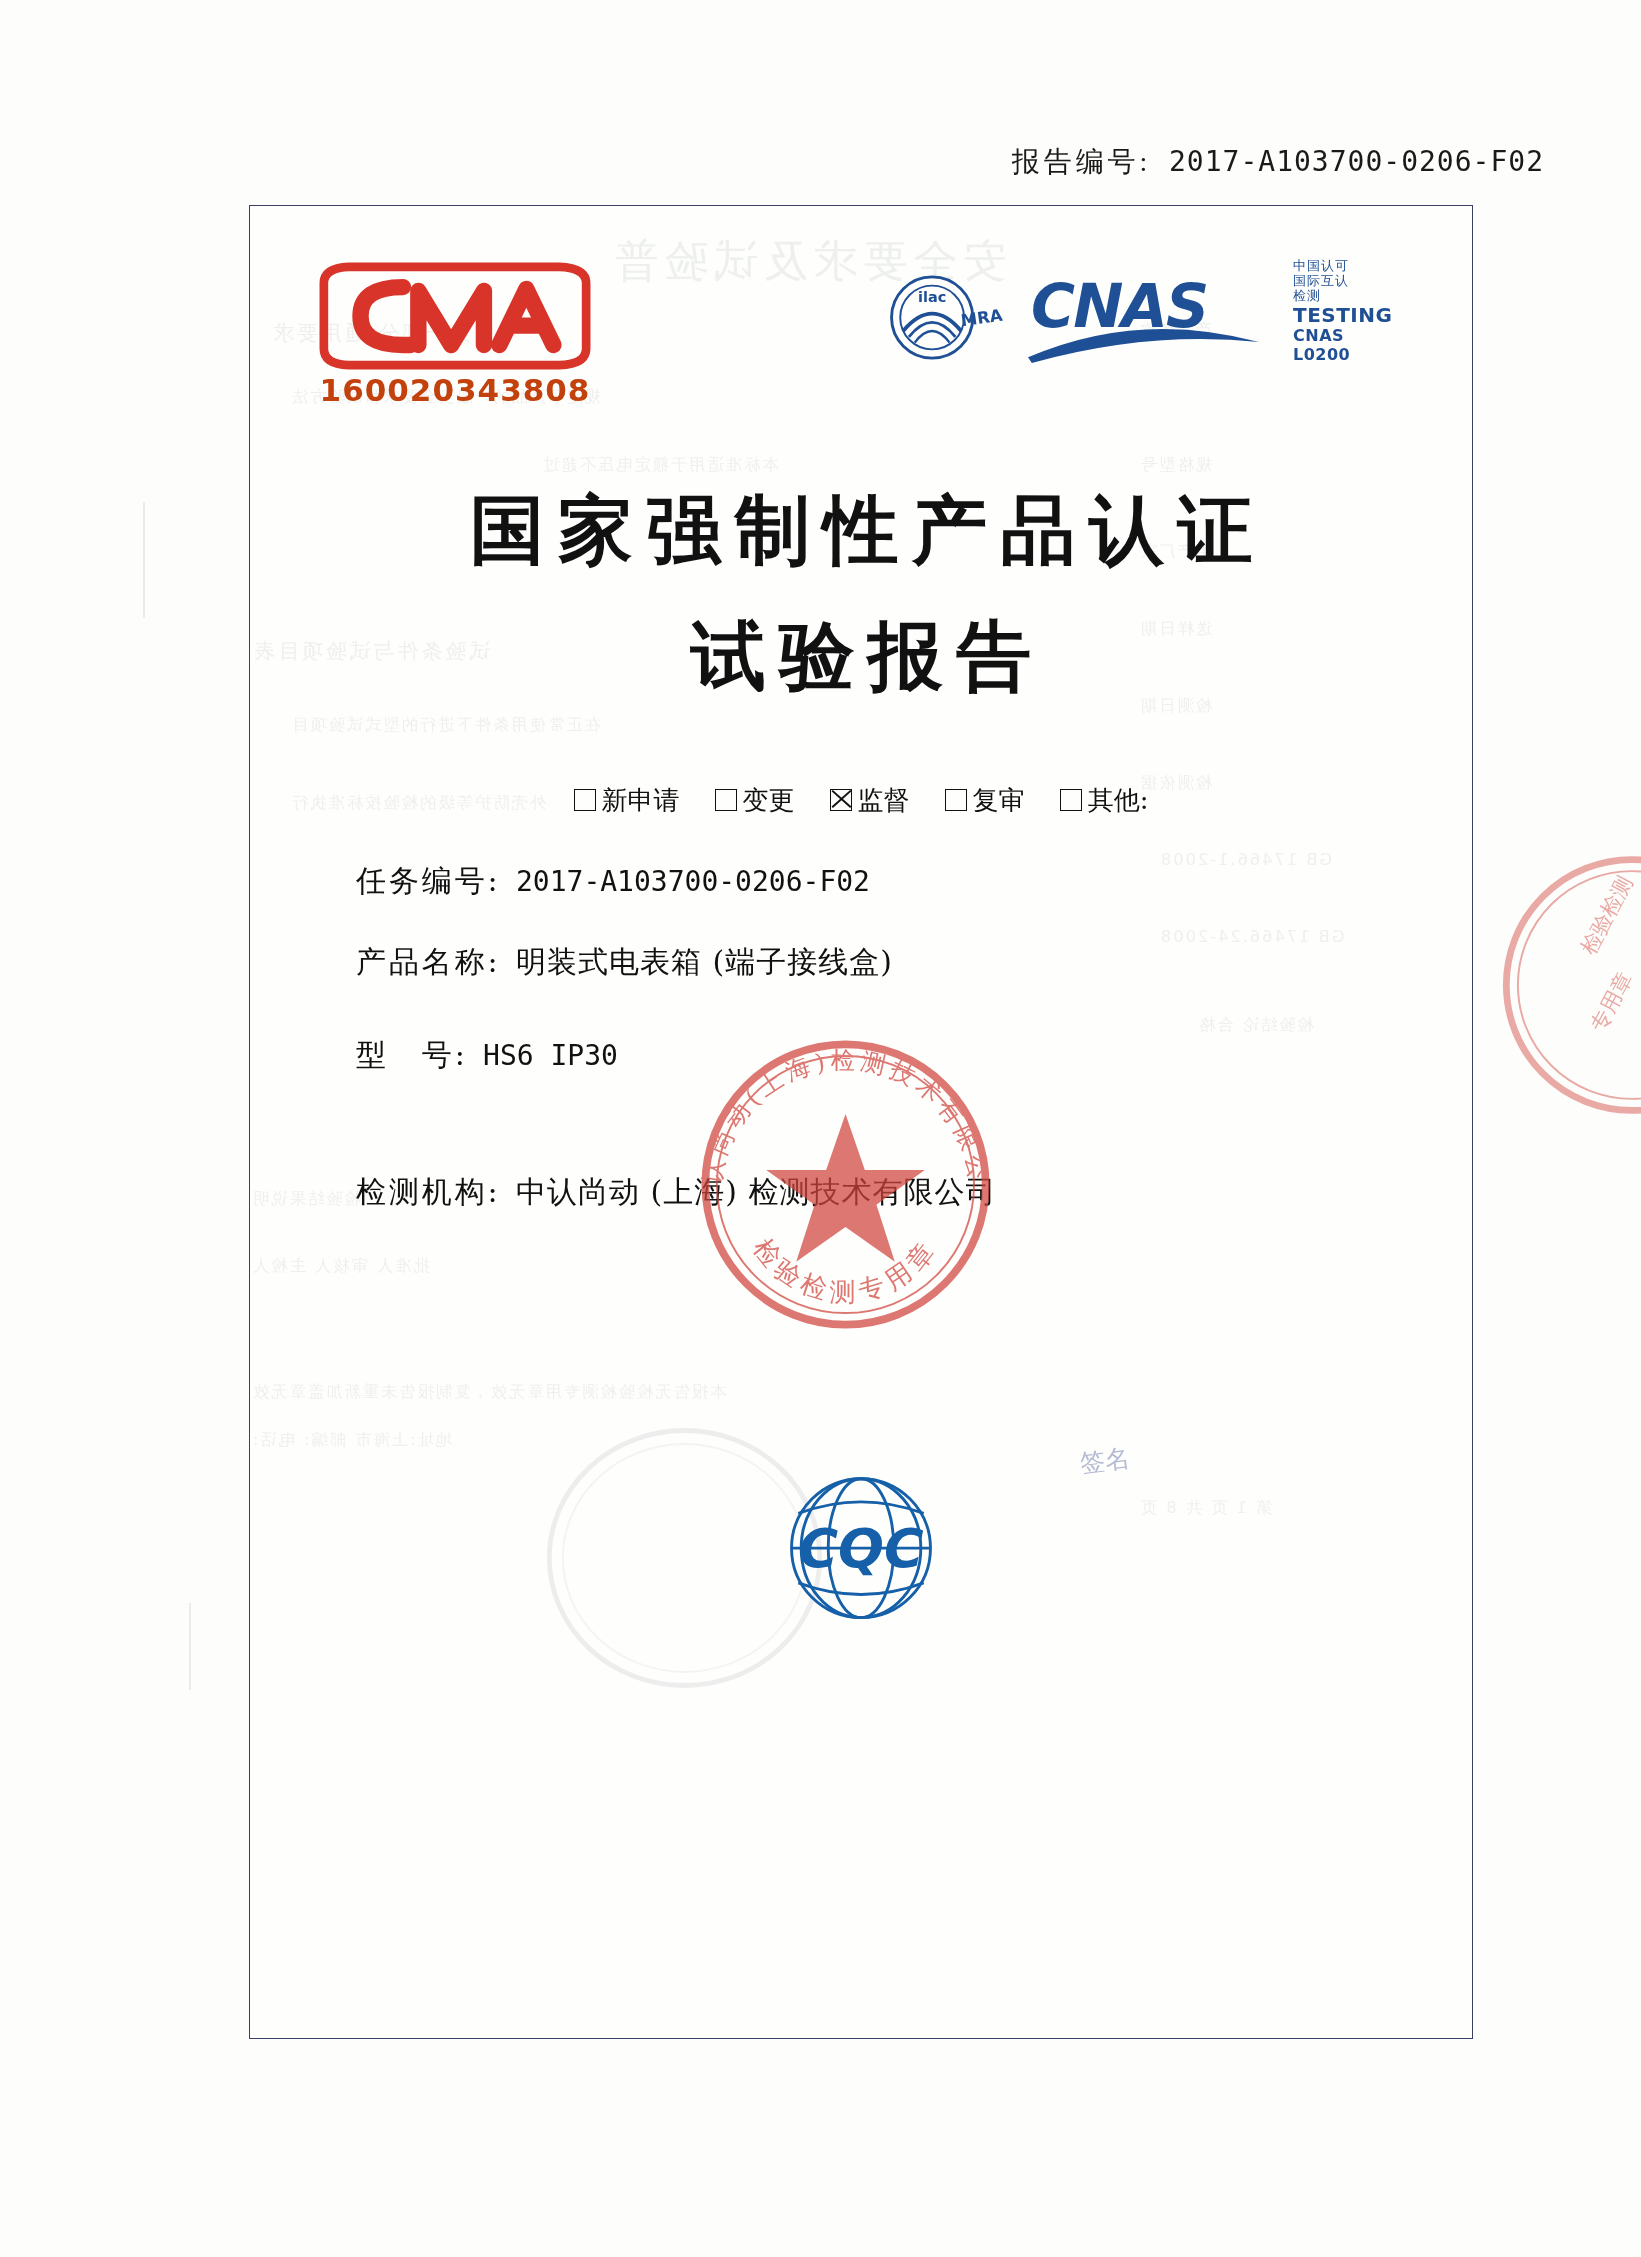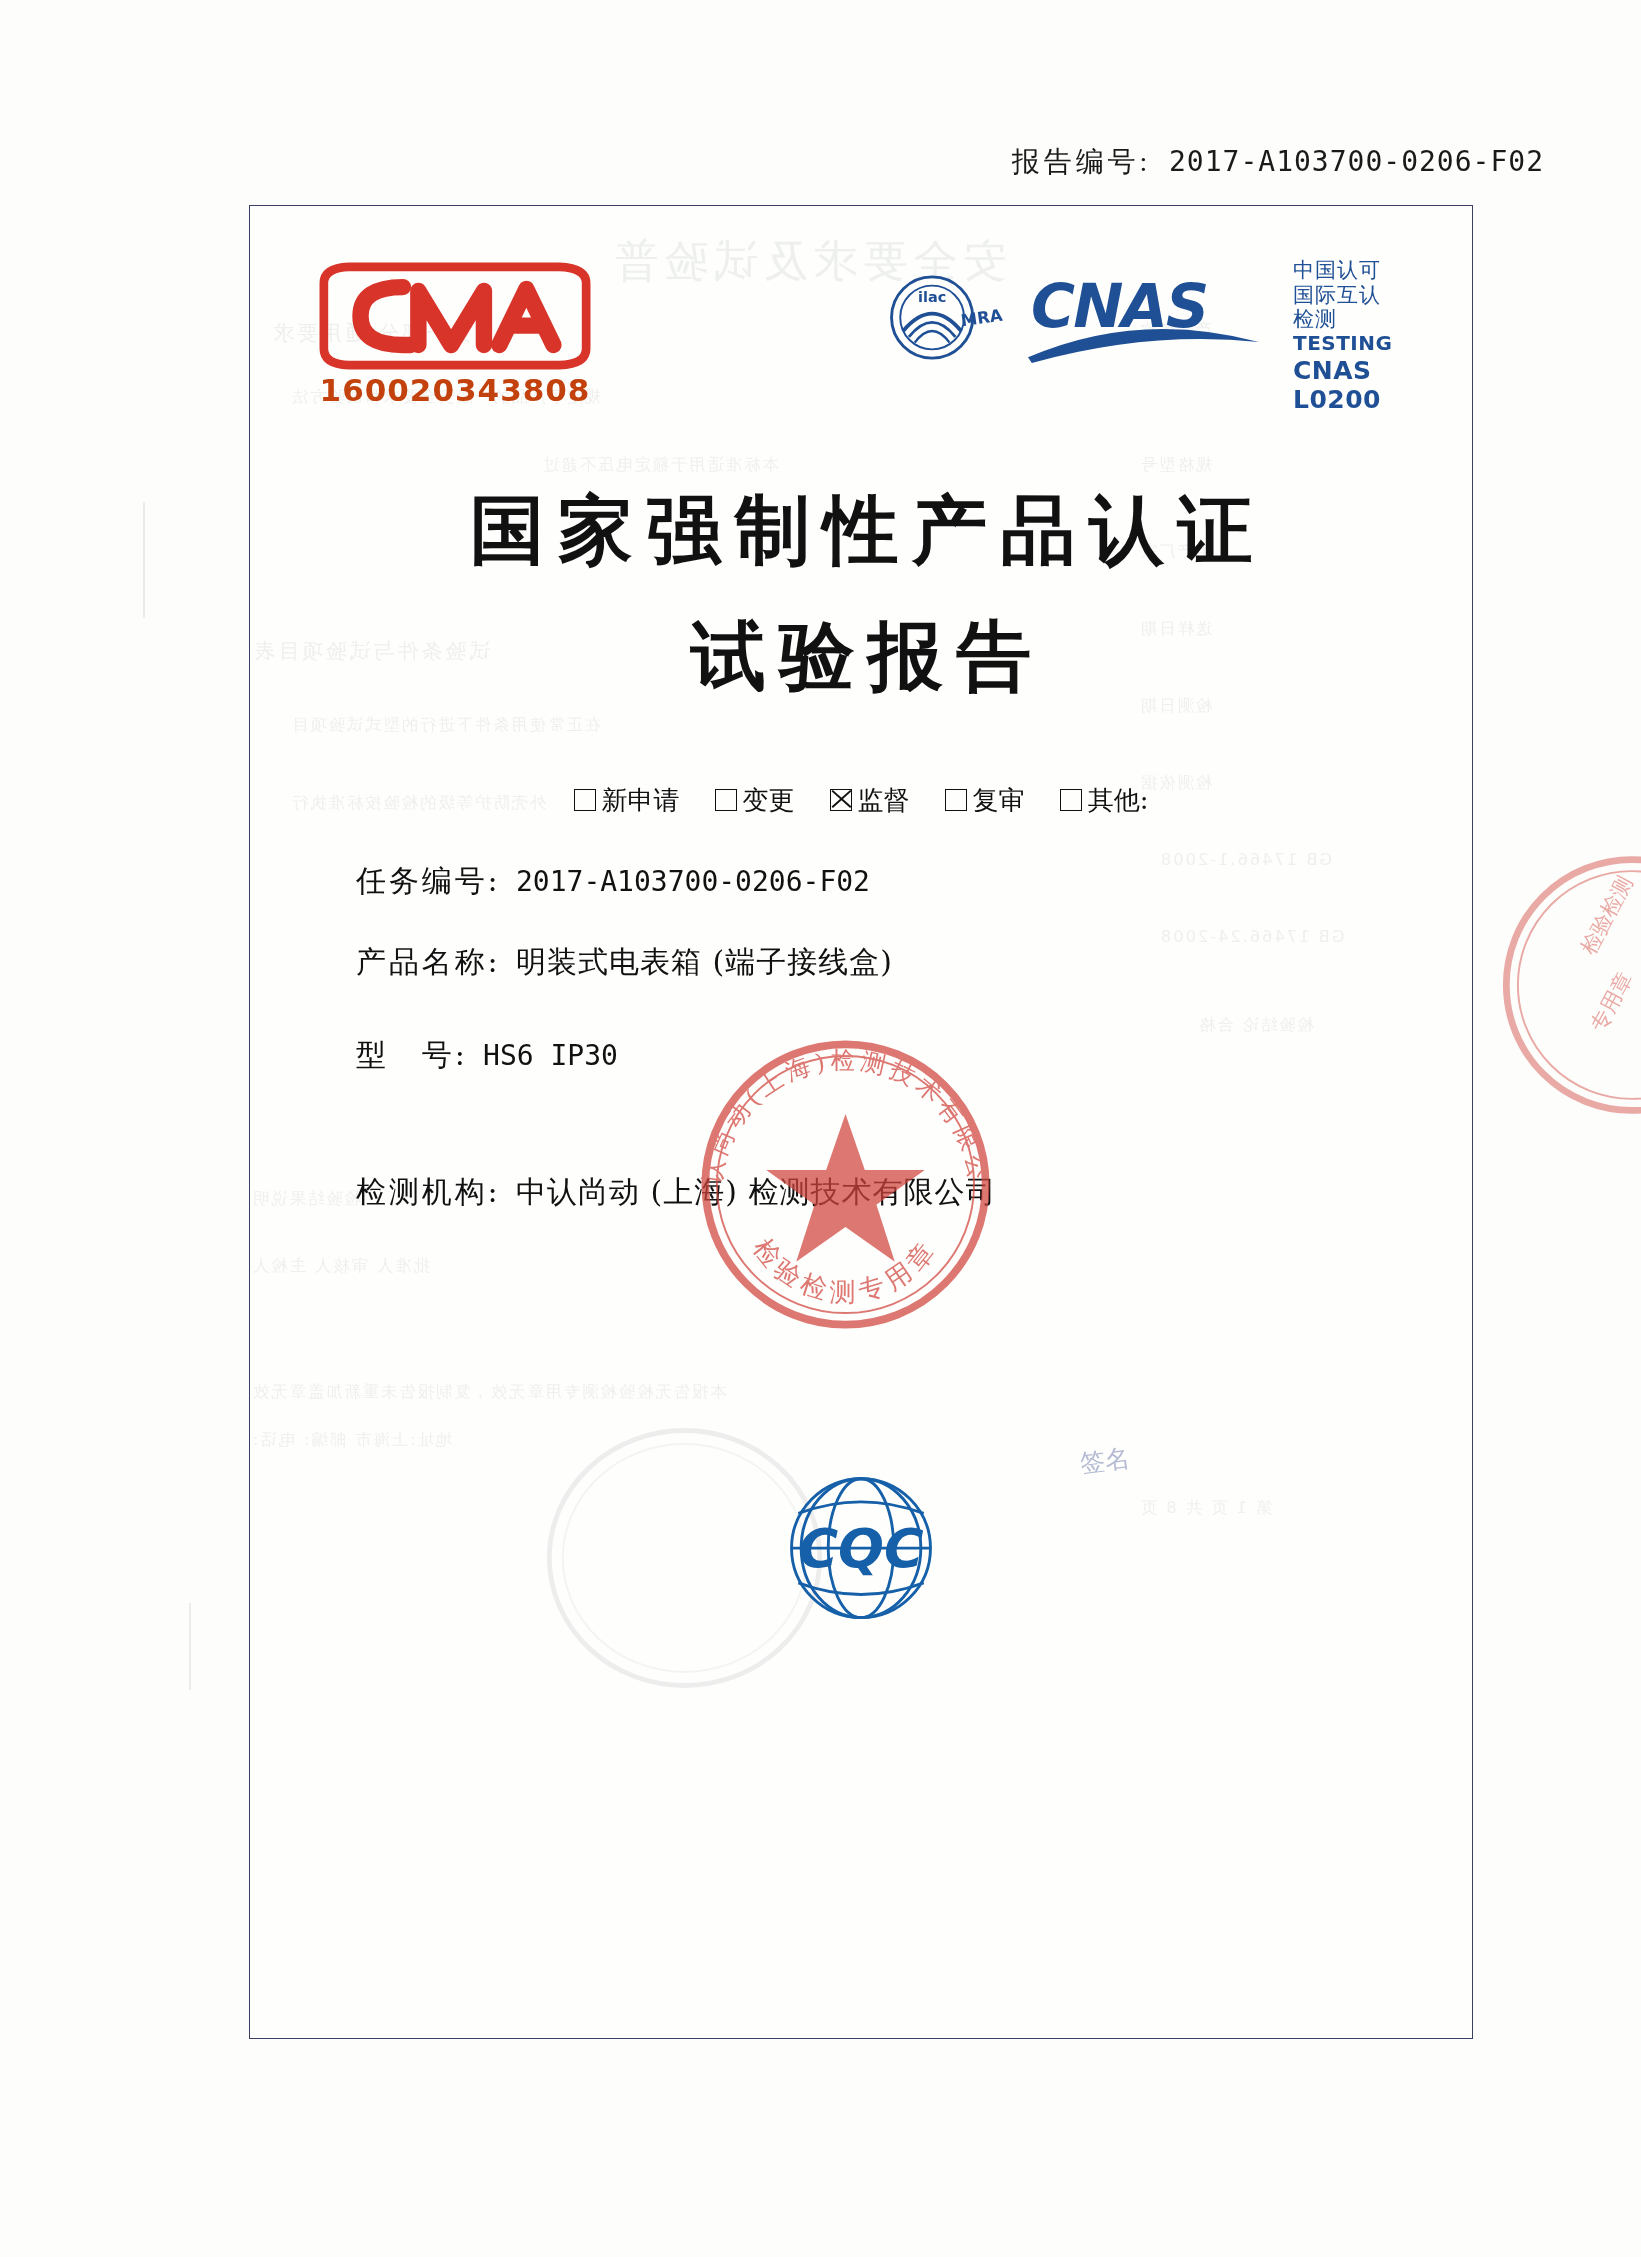--- a/index.html
+++ b/index.html
@@ -110,23 +110,23 @@
     overflow: hidden;
   }
   #cnas-right {
     position: absolute;
     left: 415px;
     top: 5.8px;
     font-family: "DejaVu Sans", sans-serif;
     color: #1f4f94;
     line-height: 1.18;
   }
-  #cnas-right .cn { font-size: 21px; letter-spacing: 1px; }
+  #cnas-right .cn { font-size: 13px; letter-spacing: 1px; }
   #cnas-right .en { font-size: 20px; font-weight: bold; letter-spacing: 0.5px; }
-  #cnas-right .lab { font-size: 25px; font-weight: bold; letter-spacing: 0.5px; }
+  #cnas-right .lab { font-size: 16px; font-weight: bold; letter-spacing: 0.5px; }
 
   
   #title1, #title2 {
     position: absolute;
     left: 0; right: 0;
     text-align: center;
     font-family: "DejaVu Serif", serif;
     font-weight: bold;
     color: #111;
   }

